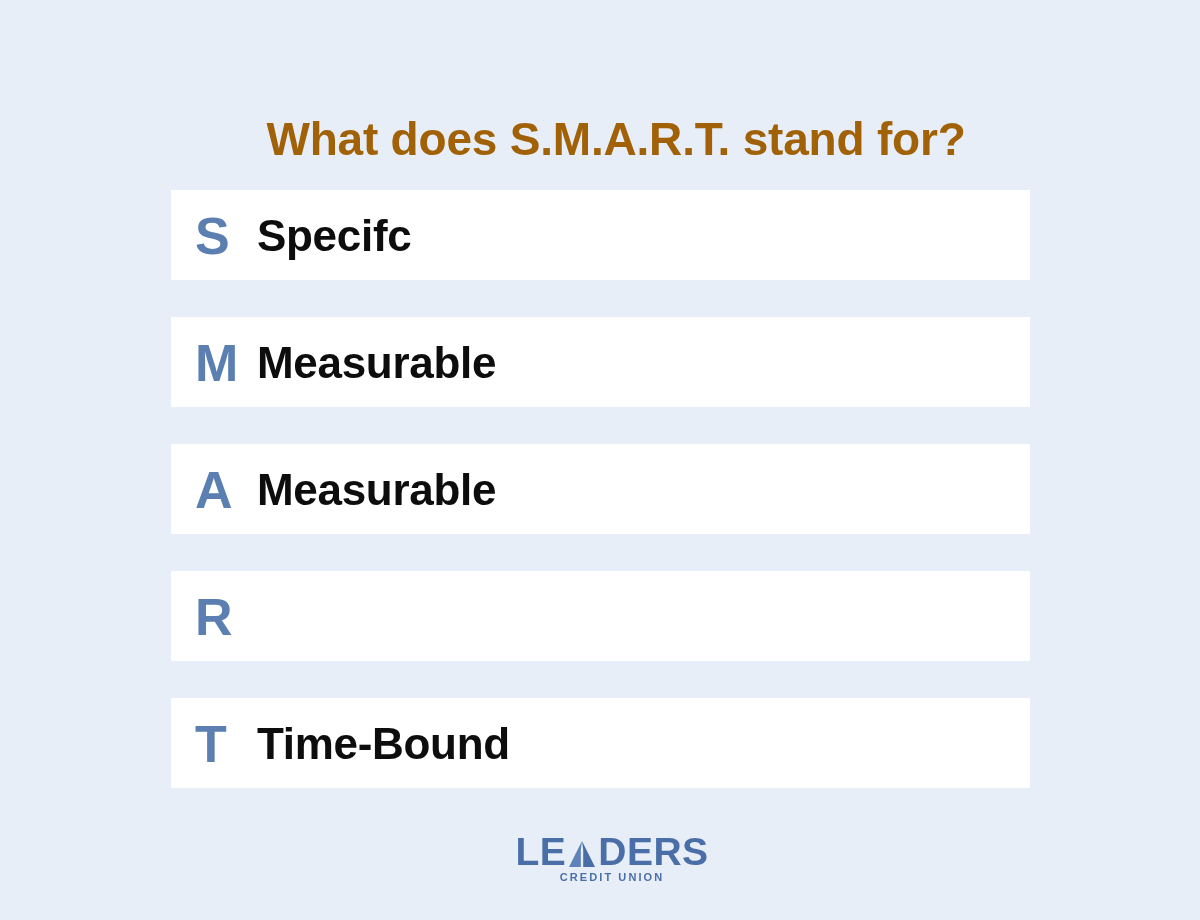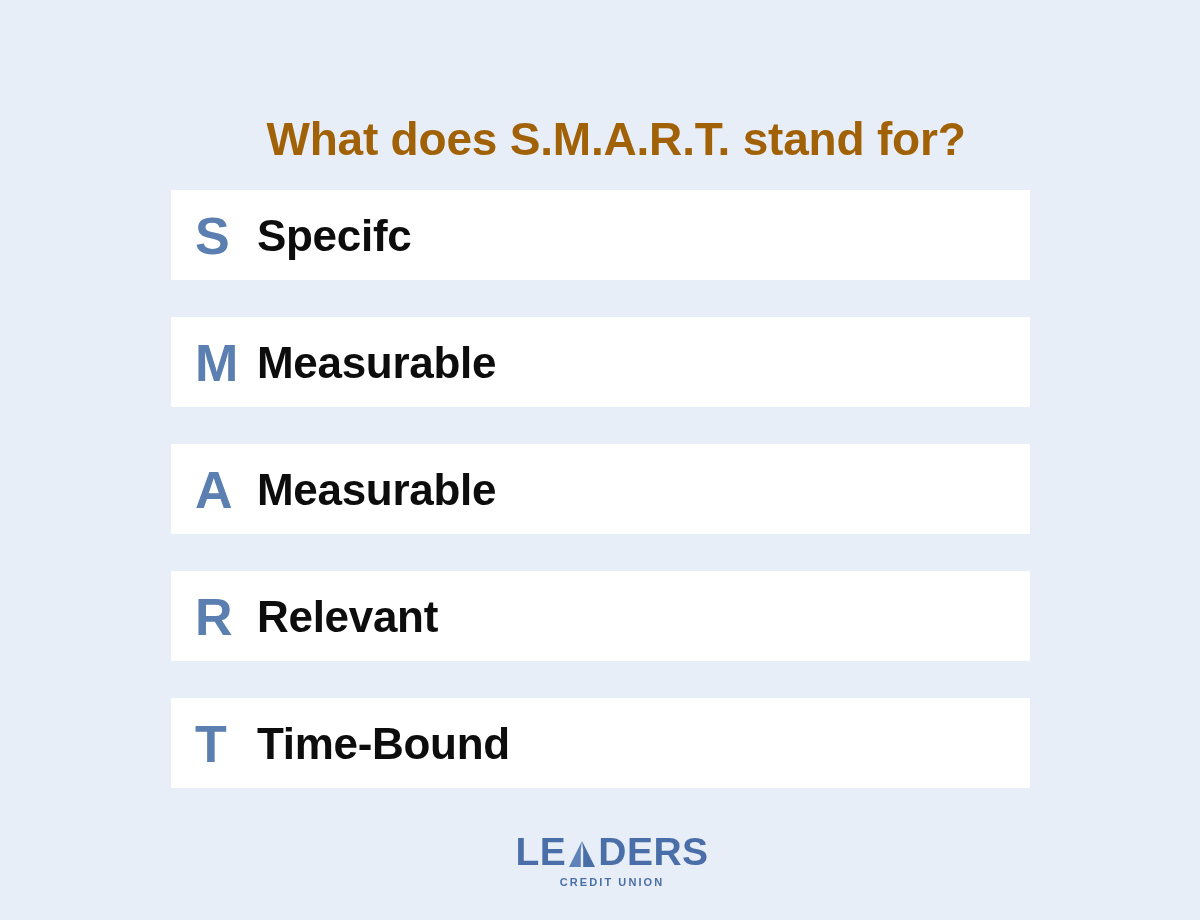--- a/index.html
+++ b/index.html
@@ -113,21 +113,20 @@
     margin: 0 1px;
     position: relative;
     top: 2px;
   }
 
   .logo-sub {
     font-size: 11px;
     font-weight: bold;
     letter-spacing: 2.1px;
     color: #4a6fa8;
-    margin-top: 5px;
     text-align: center;
   }
 </style>
 </head>
 <body>
 
 <div class="infographic">
 
   <h1 class="title">What does S.M.A.R.T. stand for?</h1>
 
@@ -143,21 +142,20 @@
       <span class="row-label">Measurable</span>
     </div>
 
     <div class="row">
       <span class="row-letter">A</span>
       <span class="row-label">Measurable</span>
     </div>
 
     <div class="row">
       <span class="row-letter">R</span>
-      <span class="row-label">Relevant</span>
     </div>
 
     <div class="row">
       <span class="row-letter">T</span>
       <span class="row-label">Time-Bound</span>
     </div>
 
   </div>
 
   <div class="footer">

